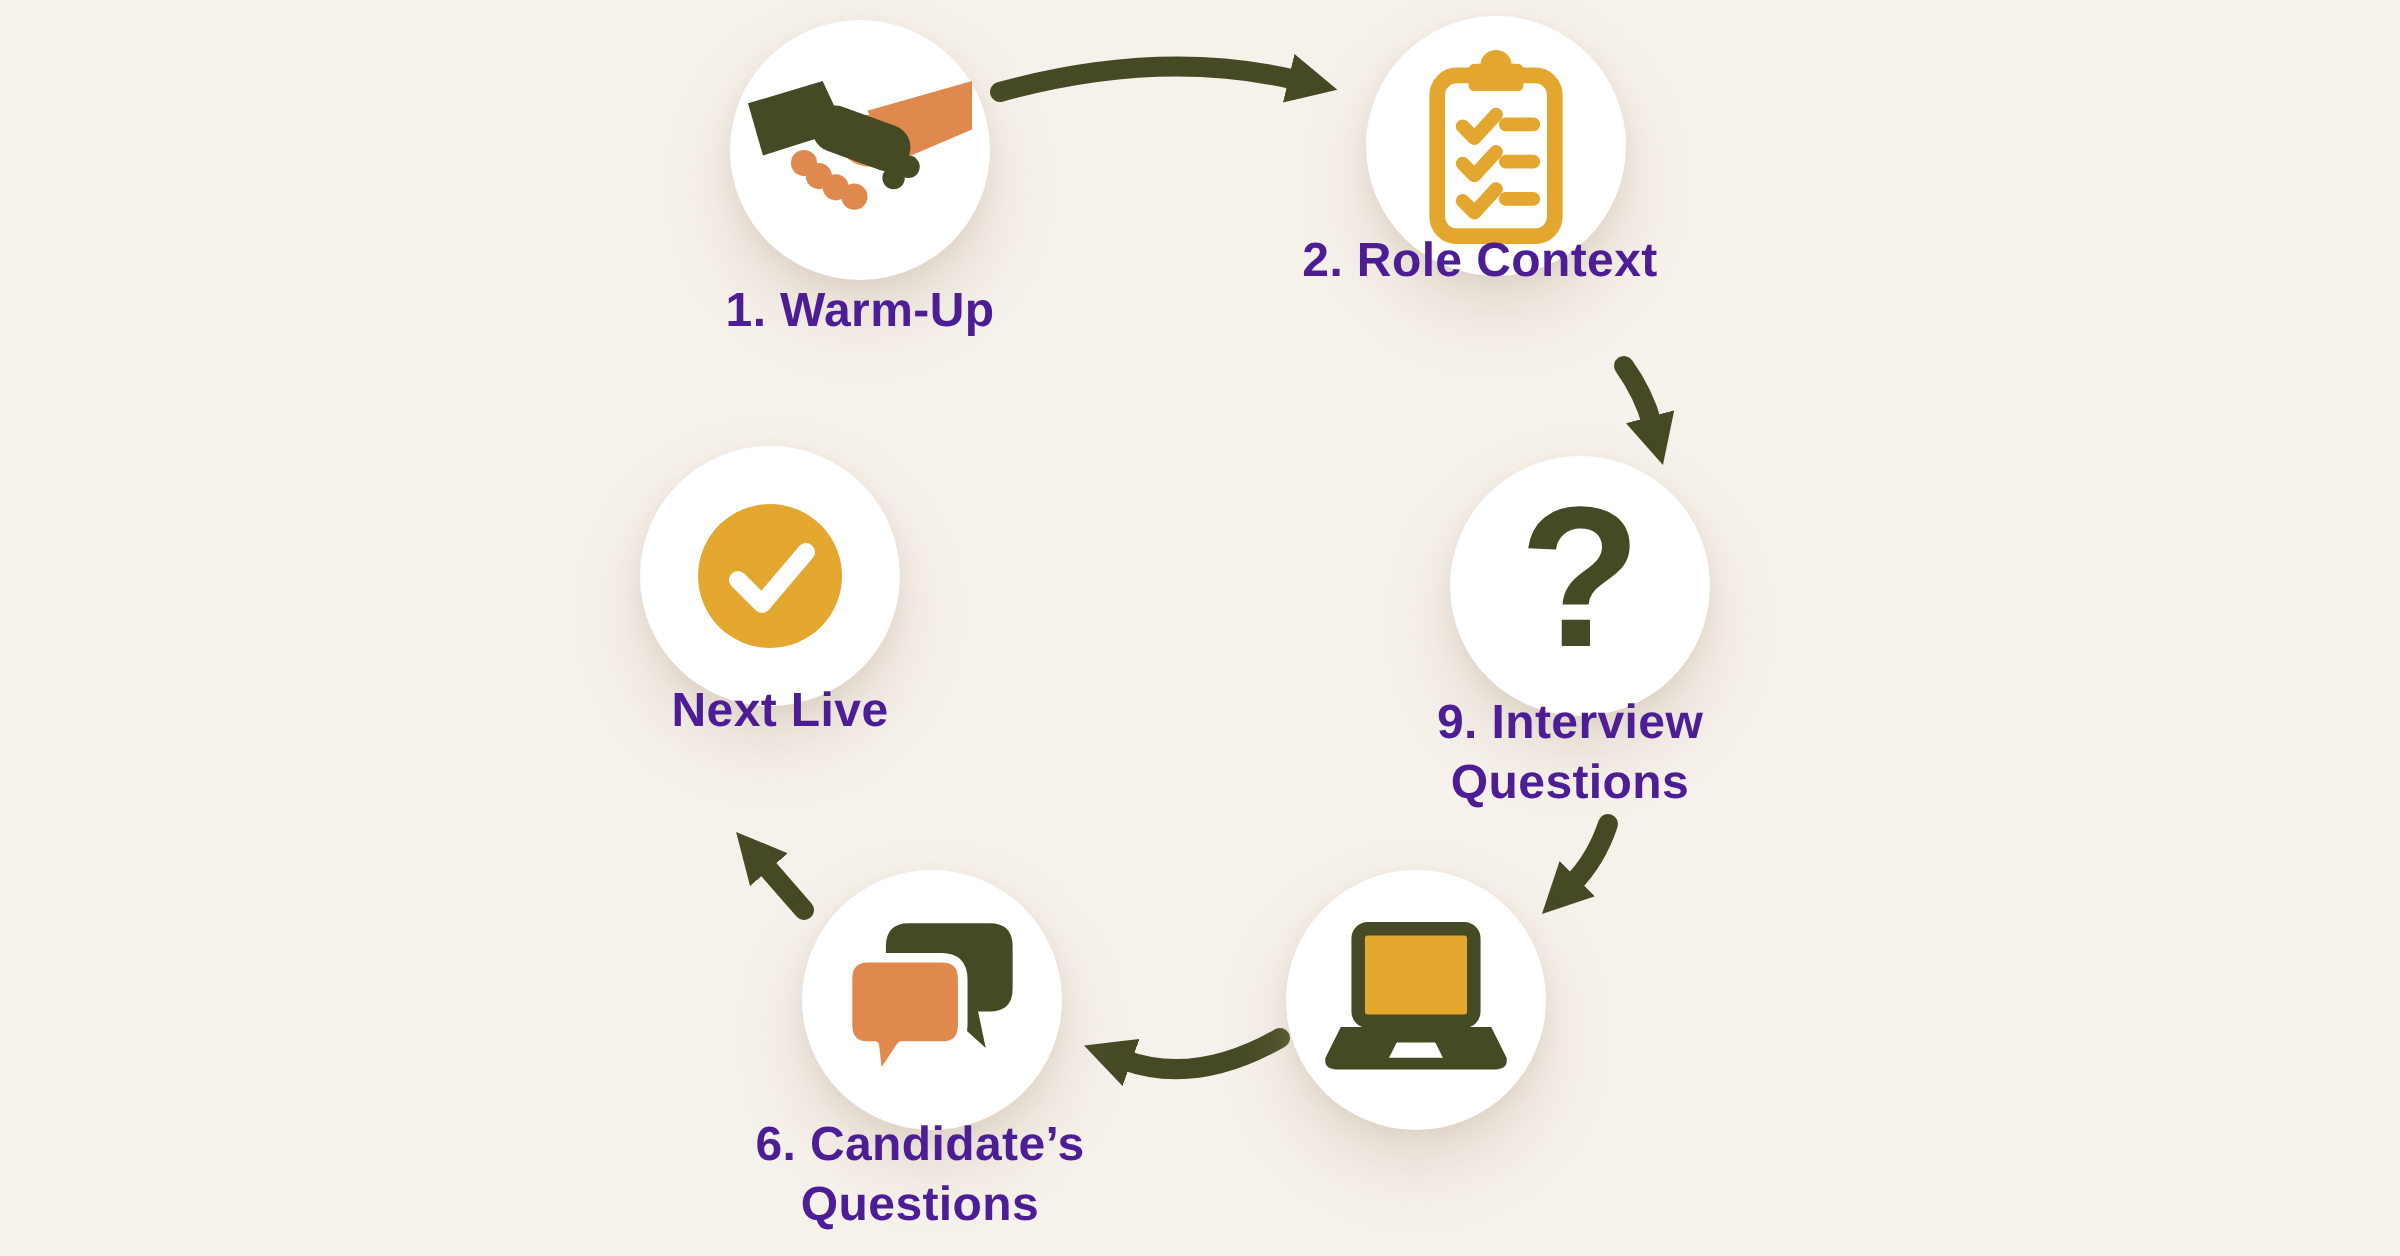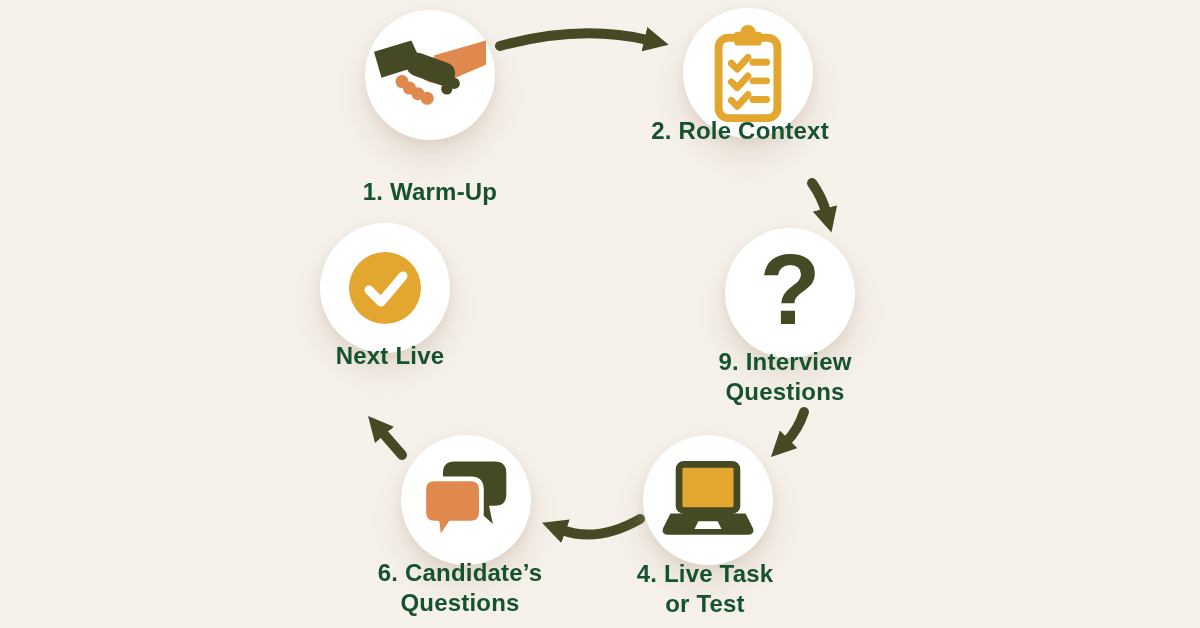--- a/index.html
+++ b/index.html
@@ -18,24 +18,24 @@
   }
   .c1{left:365px;top:10px;}
   .c2{left:683px;top:8px;}
   .c3{left:725px;top:228px;}
   .c4{left:643px;top:435px;}
   .c5{left:401px;top:435px;}
   .c6{left:320px;top:223px;}
 
   .label{
     position:absolute;width:240px;text-align:center;
-    font-size:24px;font-weight:700;line-height:30px;color:#14532d;
+    font-size:24px;font-weight:700;line-height:30px;color:#4c1d95;
     letter-spacing:.2px;
   }
-  .l1{left:310px;top:141px;margin-top:36px;}
+  .l1{left:310px;top:141px;}
   .l2{left:620px;top:116px;}
   .l3{left:665px;top:347px;}
   .l4{left:585px;top:559px;}
   .l5{left:340px;top:558px;}
   .l6{left:270px;top:341px;}
 
   .qmark{
     font-size:100px;font-weight:800;color:#454a24;line-height:1;
     transform:translateY(-4px);
   }
@@ -107,24 +107,20 @@
     <div>Questions</div>
   </div>
 
   <div class="circle c4">
     <svg width="106" height="82" viewBox="0 0 110 84">
       <rect x="25" y="5" width="60" height="48" rx="5" fill="#e3a62e" stroke="#454a24" stroke-width="7"></rect>
       <path d="M16,56 L94,56 L102,72 Q103,78 96,78 L14,78 Q7,78 8,72 Z" fill="#454a24"></path>
       <path d="M45,64 L65,64 L69,72 L41,72 Z" fill="#ffffff"></path>
     </svg>
   </div>
-  <div class="label l4">
-    <div>4. Live Task</div>
-    <div>or Test</div>
-  </div>
 
   <div class="circle c5">
     <svg width="96" height="90" viewBox="0 0 100 92">
       <path d="M38,6 H80 Q92,6 92,18 V40 Q92,52 80,52 H74 L78,71 L57,52 H38 Q26,52 26,40 V18 Q26,6 38,6 Z" fill="#454a24"></path>
       <path d="M17,24 H55 Q66,24 66,35 V59 Q66,70 55,70 H34 L22,88 L20,70 H17 Q6,70 6,59 V35 Q6,24 17,24 Z" fill="#e0894e" stroke="#ffffff" stroke-width="5" stroke-linejoin="round"></path>
     </svg>
   </div>
   <div class="label l5">
     <div>6. Candidate’s</div>
     <div>Questions</div>

